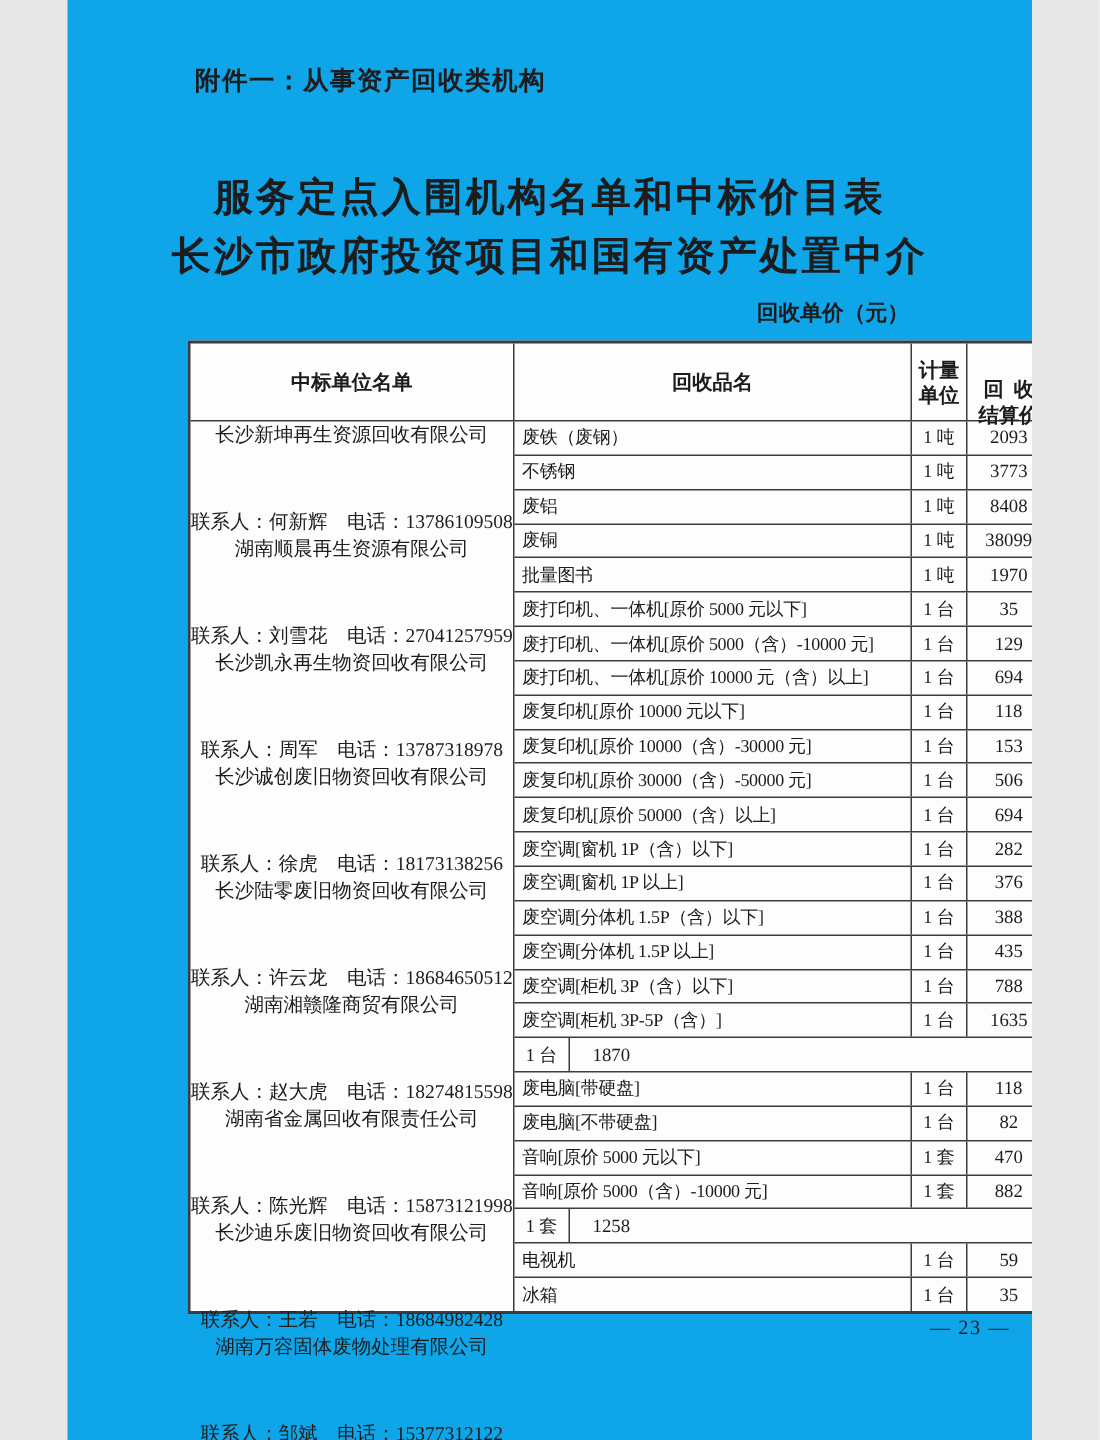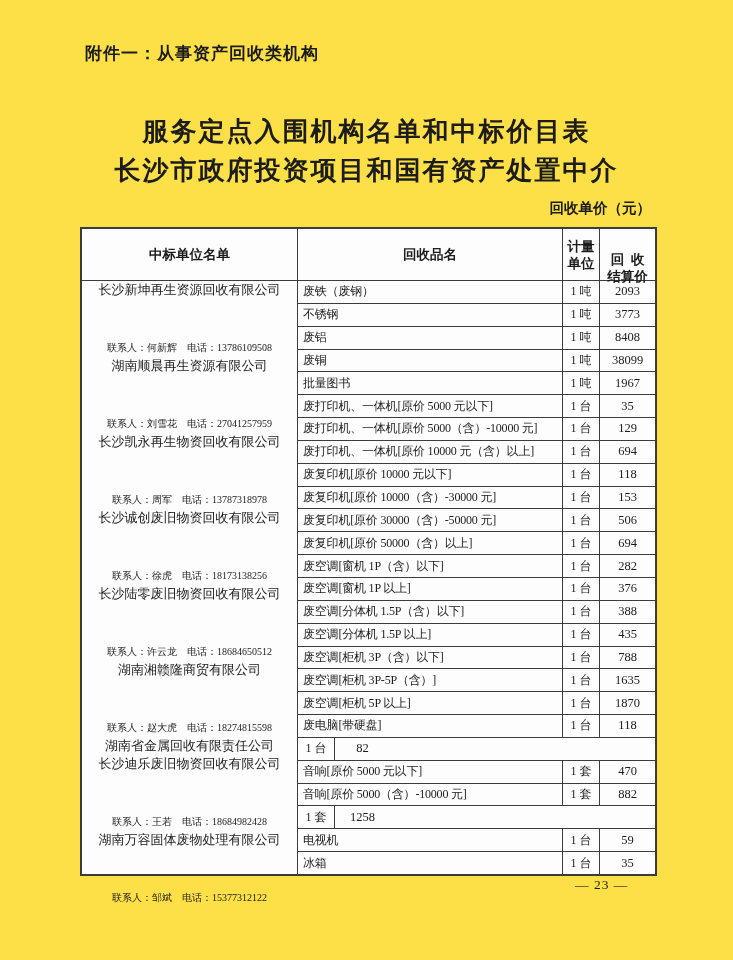--- a/index.html
+++ b/index.html
@@ -1,19 +1,19 @@
 <!DOCTYPE html>
 <html><head>
 <meta charset="utf-8">
 <style>
   * { margin:0; padding:0; box-sizing:border-box; }
   html,body { background:#e8e8e8; }
   body { font-family:"Liberation Serif","DejaVu Serif",serif; color:#1c1c1c; }
   .page {
-    position:relative; width:733px; height:960px; background:#fde047;
+    position:relative; width:643px; height:960px; background:#0ea5e9;
     margin:0 auto; overflow:hidden;padding-left:12px;
   }
   .attachment {
     position:absolute; left:85px; top:42px;
     font-size:17px; font-weight:bold; letter-spacing:1px;
   }
   .title {
     position:absolute; top:112px; left:0; right:0;
     text-align:center; font-size:26px; font-weight:bold;
     line-height:39px; letter-spacing:2px;
@@ -37,22 +37,22 @@
   .th-unit    { width:37px;  border-right:1px solid #3c3c3c; }
   .th-price   { width:55px;margin-top:26px; }
   .th span { white-space:pre; }
   .tbody { flex:1; display:flex; min-height:0; }
   .company-col {
     width:216px; border-right:1px solid #3c3c3c;
     display:flex; flex-direction:column; justify-content:space-evenly;
   }
   .company-block { text-align:center; }
   .company-name { font-size:13px; line-height:18px; }
-  .company-contact { font-size:10px; line-height:18px; white-space:nowrap;margin-top:40px; }
-  .rows-col { flex:1; display:flex; flex-direction:column; }
+  .company-contact { font-size:13px; line-height:18px; white-space:nowrap;margin-top:40px; }
+  .rows-col { flex:1; display:flex; flex-direction:column;justify-content:center; }
   .trow { flex:1; display:flex; border-bottom:1px solid #3c3c3c; min-height:0; }
   .trow:last-child { border-bottom:none; }
   .td { display:flex; align-items:center; font-size:12px; }
   .td-item {
     flex:1; border-right:1px solid #3c3c3c; padding-left:5px;
     white-space:nowrap; overflow:hidden; letter-spacing:-0.2px;
   }
   .td-unit { width:37px; border-right:1px solid #3c3c3c; justify-content:center; white-space:pre; }
   .td-price { width:55px; justify-content:center; font-size:12.5px; }
   .page-number {
@@ -114,20 +114,21 @@
       <div class="company-contact">联系人：许云龙　电话：18684650512</div>
     </div>
 
     <div class="company-block">
       <div class="company-name">湖南湘赣隆商贸有限公司</div>
       <div class="company-contact">联系人：赵大虎　电话：18274815598</div>
     </div>
 
     <div class="company-block">
       <div class="company-name">湖南省金属回收有限责任公司</div>
+      <div class="company-contact">联系人：陈光辉　电话：15873121998</div>
     </div>
 
     <div class="company-block">
       <div class="company-name">长沙迪乐废旧物资回收有限公司</div>
       <div class="company-contact">联系人：王若　电话：18684982428</div>
     </div>
 
     <div class="company-block">
       <div class="company-name">湖南万容固体废物处理有限公司</div>
       <div class="company-contact">联系人：邹斌　电话：15377312122</div>
@@ -154,21 +155,21 @@
 
     <div class="trow">
       <div class="td td-item">废铜</div>
       <div class="td td-unit">1 吨</div>
       <div class="td td-price">38099</div>
     </div>
 
     <div class="trow">
       <div class="td td-item">批量图书</div>
       <div class="td td-unit">1 吨</div>
-      <div class="td td-price">1967</div>
+      <div class="td td-price">1970</div>
     </div>
 
     <div class="trow">
       <div class="td td-item">废打印机、一体机[原价 5000 元以下]</div>
       <div class="td td-unit">1 台</div>
       <div class="td td-price">35</div>
     </div>
 
     <div class="trow">
       <div class="td td-item">废打印机、一体机[原价 5000（含）-10000 元]</div>
@@ -236,32 +237,32 @@
       <div class="td td-price">788</div>
     </div>
 
     <div class="trow">
       <div class="td td-item">废空调[柜机 3P-5P（含）]</div>
       <div class="td td-unit">1 台</div>
       <div class="td td-price">1635</div>
     </div>
 
     <div class="trow">
-      <div class="td td-item">废空调[柜机 5P 以上]</div>
       <div class="td td-unit">1 台</div>
       <div class="td td-price">1870</div>
     </div>
 
     <div class="trow">
       <div class="td td-item">废电脑[带硬盘]</div>
       <div class="td td-unit">1 台</div>
       <div class="td td-price">118</div>
     </div>
 
     <div class="trow">
+      <div class="td td-item">废电脑[不带硬盘]</div>
       <div class="td td-unit">1 台</div>
       <div class="td td-price">82</div>
     </div>
 
     <div class="trow">
       <div class="td td-item">音响[原价 5000 元以下]</div>
       <div class="td td-unit">1 套</div>
       <div class="td td-price">470</div>
     </div>
 

